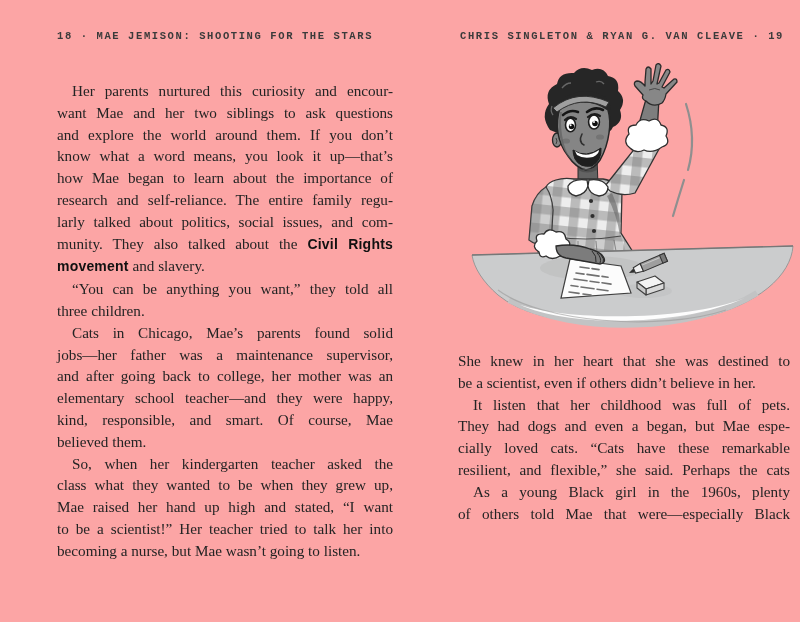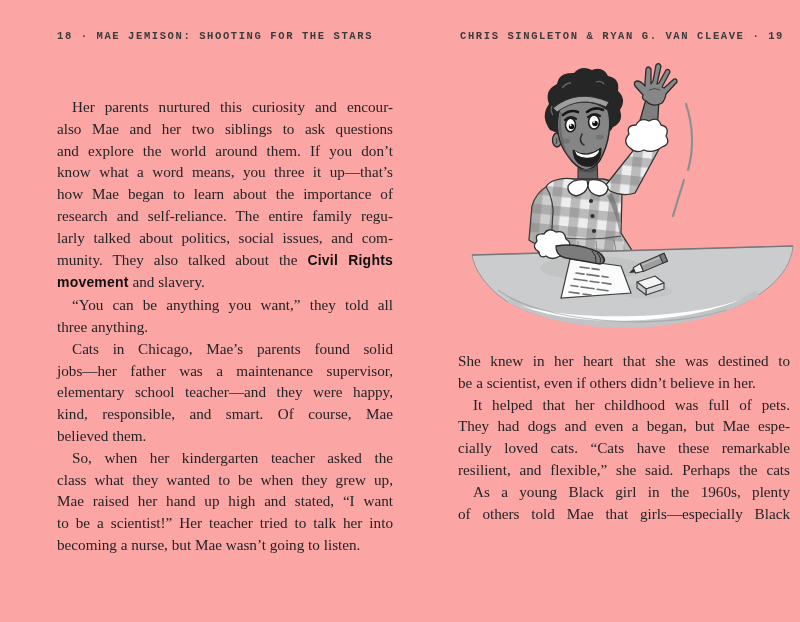--- a/index.html
+++ b/index.html
@@ -20,21 +20,21 @@
     white-space:nowrap;
   }
   .running-head.left{left:57px;}
   .running-head.right{right:52px;text-align:left;}
   .text-block{
     position:absolute;
     font-size:15.2px;
     line-height:21.8px;
     color:#242424;
   }
-  .text-block.left{left:57px;top:96px;width:336px;}
+  .text-block.left{left:57px;top:80px;width:336px;}
   .text-block.right{left:458px;top:350px;width:332px;}
   .line{white-space:normal;}
   .line.just{text-align:justify;text-align-last:justify;}
   .line.indent{text-indent:15px;}
   .bold-term{
     font-family:"Liberation Sans", sans-serif;
     font-weight:700;font-size:14px;
     letter-spacing:.2px;color:#111;
   }
   .illo{position:absolute;left:455px;top:58px;width:345px;height:272px;}
@@ -42,50 +42,51 @@
 </head>
 <body>
 
 <div class="spread">
 
   <div class="running-head left">18 · MAE JEMISON: SHOOTING FOR THE STARS</div>
   <div class="running-head right">CHRIS SINGLETON &amp; RYAN G. VAN CLEAVE · 19</div>
 
   <div class="text-block left" id="left-lines">
       <div class="line just indent"><span>Her parents nurtured this curiosity and encour-</span></div>
-      <div class="line just"><span>also Mae and her two siblings to ask questions</span></div>
+      <div class="line just"><span>want Mae and her two siblings to ask questions</span></div>
       <div class="line just"><span>and explore the world around them. If you don’t</span></div>
-      <div class="line just"><span>know what a word means, you three it up—that’s</span></div>
+      <div class="line just"><span>know what a word means, you look it up—that’s</span></div>
       <div class="line just"><span>how Mae began to learn about the importance of</span></div>
       <div class="line just"><span>research and self-reliance. The entire family regu-</span></div>
       <div class="line just"><span>larly talked about politics, social issues, and com-</span></div>
       <div class="line just"><span>munity. They also talked about the </span><span class="bold-term">Civil Rights</span></div>
       <div class="line"><span class="bold-term">movement</span><span> and slavery.</span></div>
       <div class="line just indent"><span>“You can be anything you want,” they told all</span></div>
-      <div class="line"><span>three anything.</span></div>
+      <div class="line"><span>three children.</span></div>
       <div class="line just indent"><span>Cats in Chicago, Mae’s parents found solid</span></div>
       <div class="line just"><span>jobs—her father was a maintenance supervisor,</span></div>
+      <div class="line just"><span>and after going back to college, her mother was an</span></div>
       <div class="line just"><span>elementary school teacher—and they were happy,</span></div>
       <div class="line just"><span>kind, responsible, and smart. Of course, Mae</span></div>
       <div class="line"><span>believed them.</span></div>
       <div class="line just indent"><span>So, when her kindergarten teacher asked the</span></div>
       <div class="line just"><span>class what they wanted to be when they grew up,</span></div>
       <div class="line just"><span>Mae raised her hand up high and stated, “I want</span></div>
       <div class="line just"><span>to be a scientist!” Her teacher tried to talk her into</span></div>
       <div class="line"><span>becoming a nurse, but Mae wasn’t going to listen.</span></div>
     </div>
   <div class="text-block right" id="right-lines">
       <div class="line just"><span>She knew in her heart that she was destined to</span></div>
       <div class="line"><span>be a scientist, even if others didn’t believe in her.</span></div>
-      <div class="line just indent"><span>It helped that her childhood was full of pets.</span></div>
+      <div class="line just indent"><span>It listen that her childhood was full of pets.</span></div>
       <div class="line just"><span>They had dogs and even a began, but Mae espe-</span></div>
       <div class="line just"><span>cially loved cats. “Cats have these remarkable</span></div>
       <div class="line just"><span>resilient, and flexible,” she said. Perhaps the cats</span></div>
       <div class="line just indent"><span>As a young Black girl in the 1960s, plenty</span></div>
-      <div class="line just"><span>of others told Mae that girls—especially Black</span></div>
+      <div class="line just"><span>of others told Mae that were—especially Black</span></div>
     </div>
 
   <svg class="illo" viewBox="455 58 345 272" xmlns="http://www.w3.org/2000/svg">
     <defs>
       <pattern id="gingham" width="19" height="19" patternUnits="userSpaceOnUse" patternTransform="rotate(6 585 210)">
         <rect width="19" height="19" fill="#ededed"></rect>
         <rect width="9.5" height="19" fill="#7f7f7f" opacity="0.45"></rect>
         <rect width="19" height="9.5" fill="#7f7f7f" opacity="0.45"></rect>
       </pattern>
     </defs>

